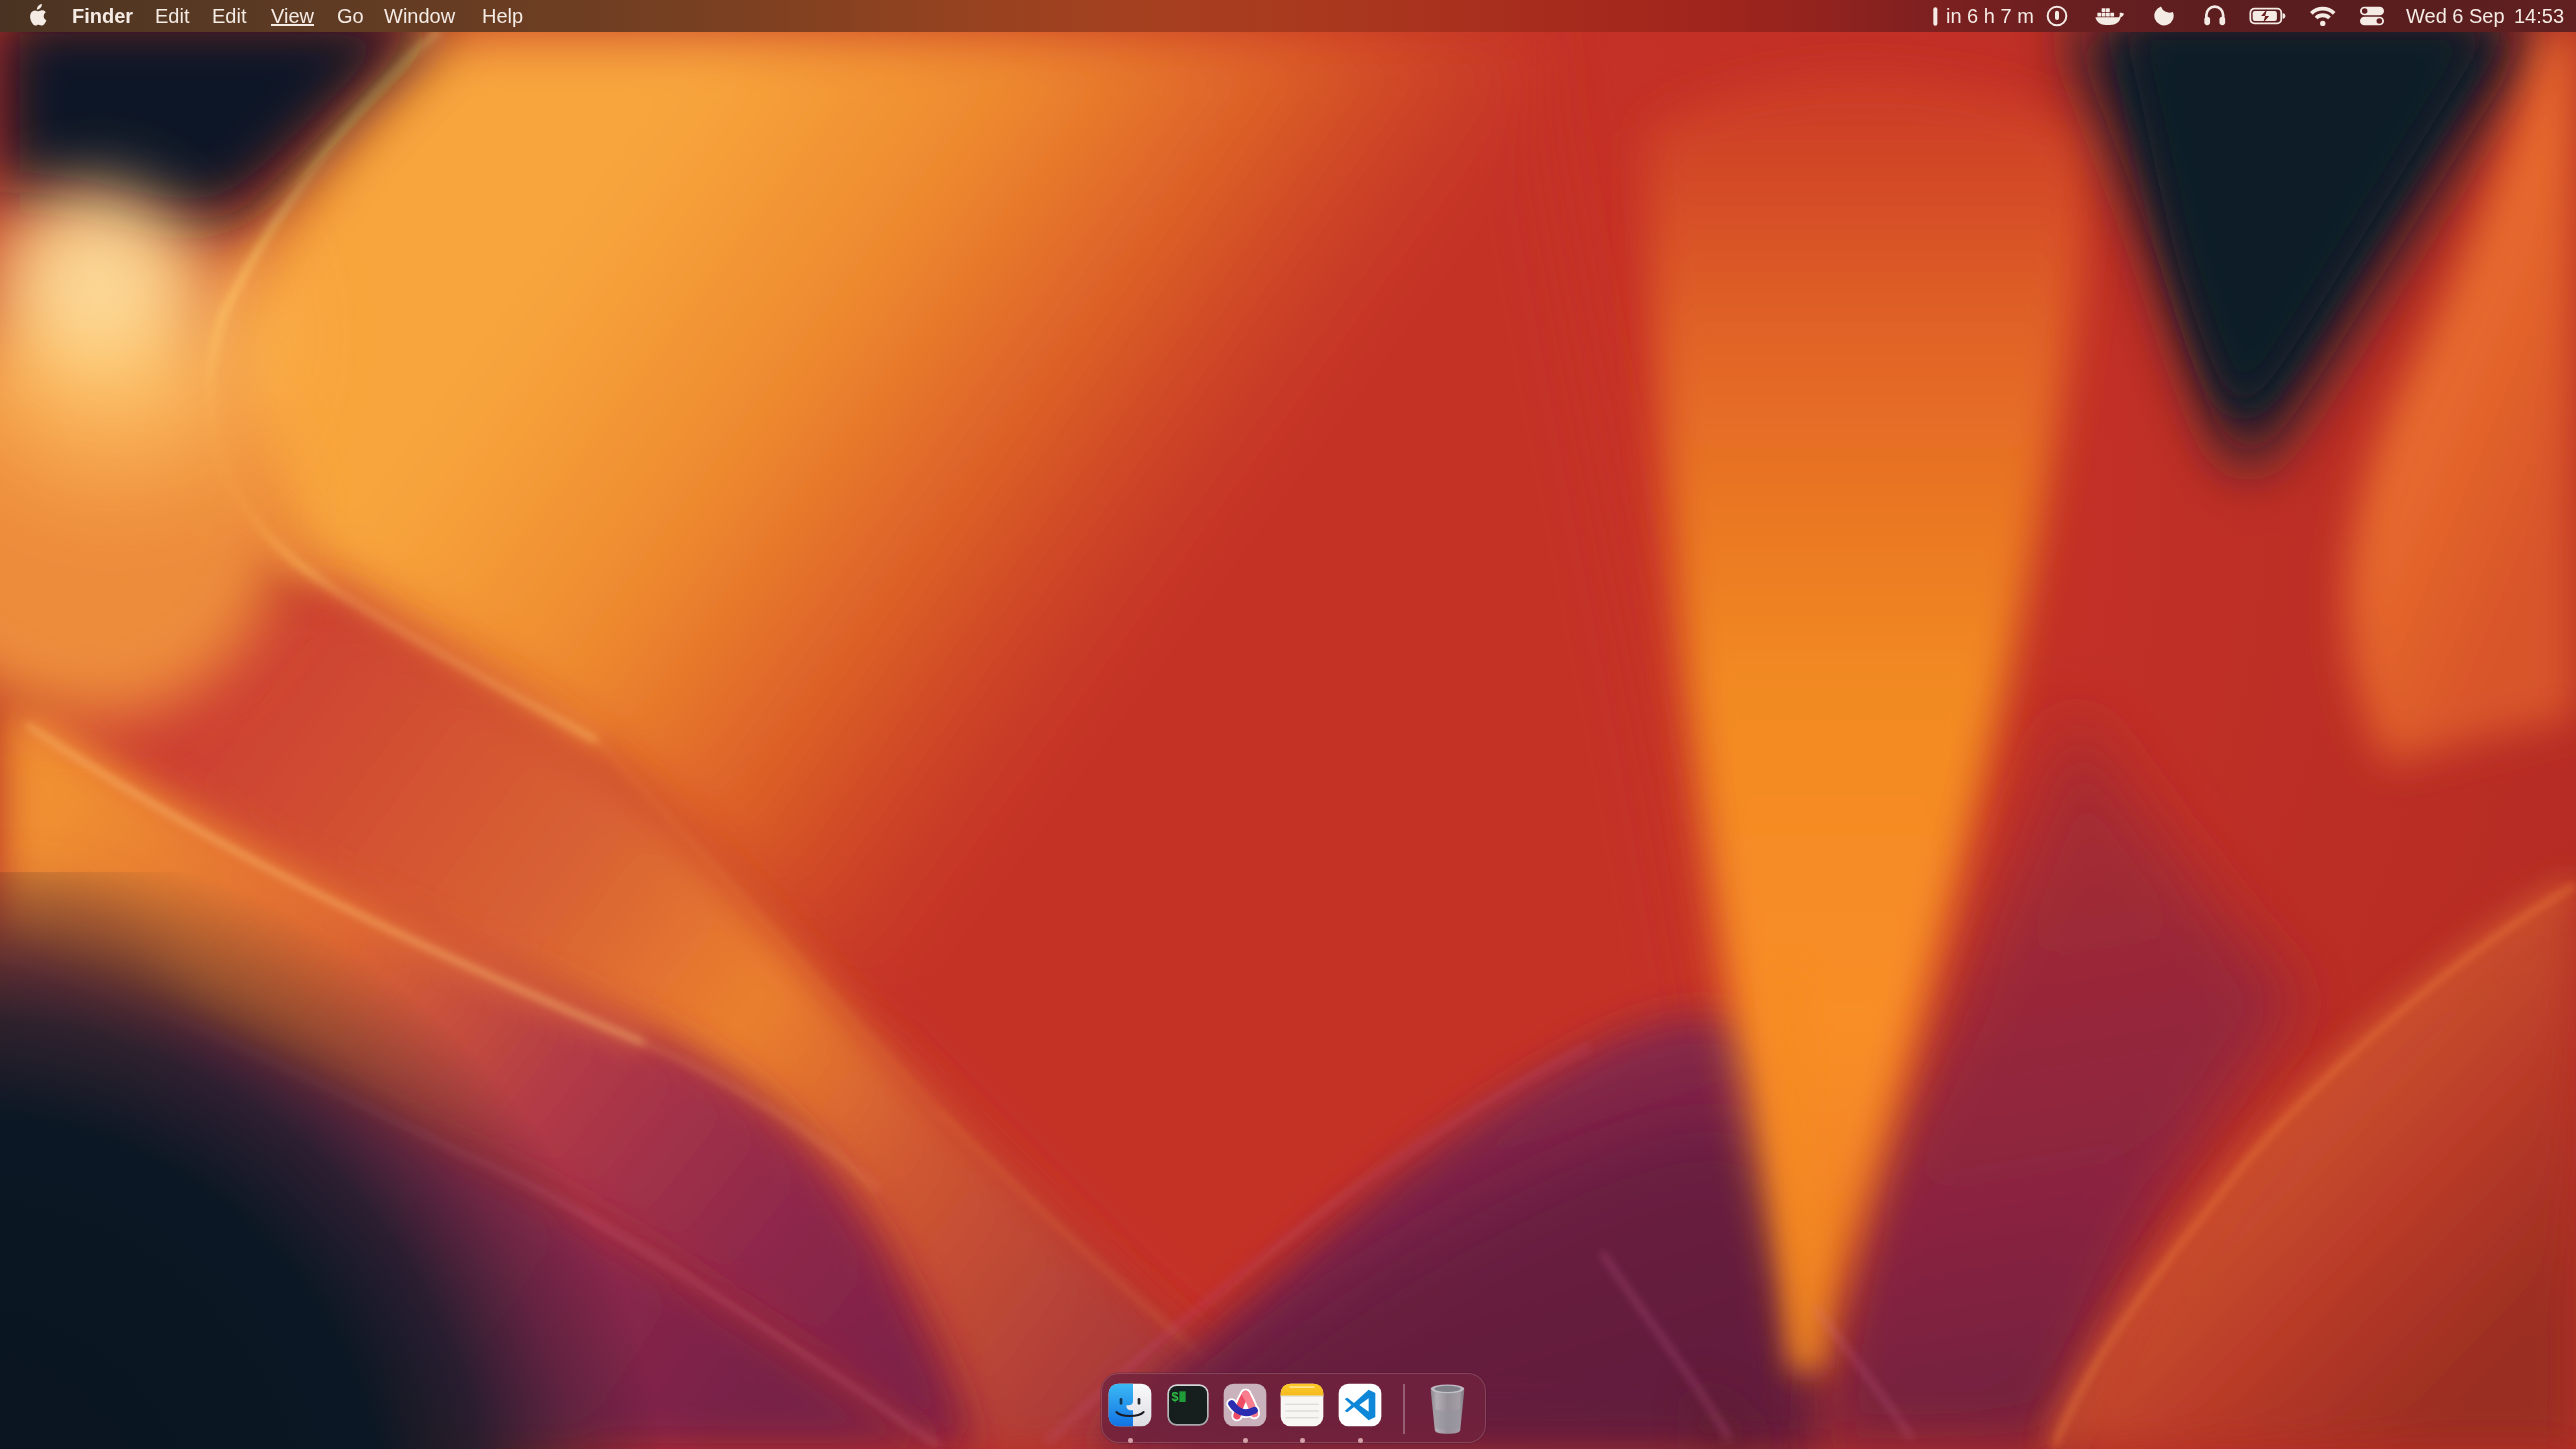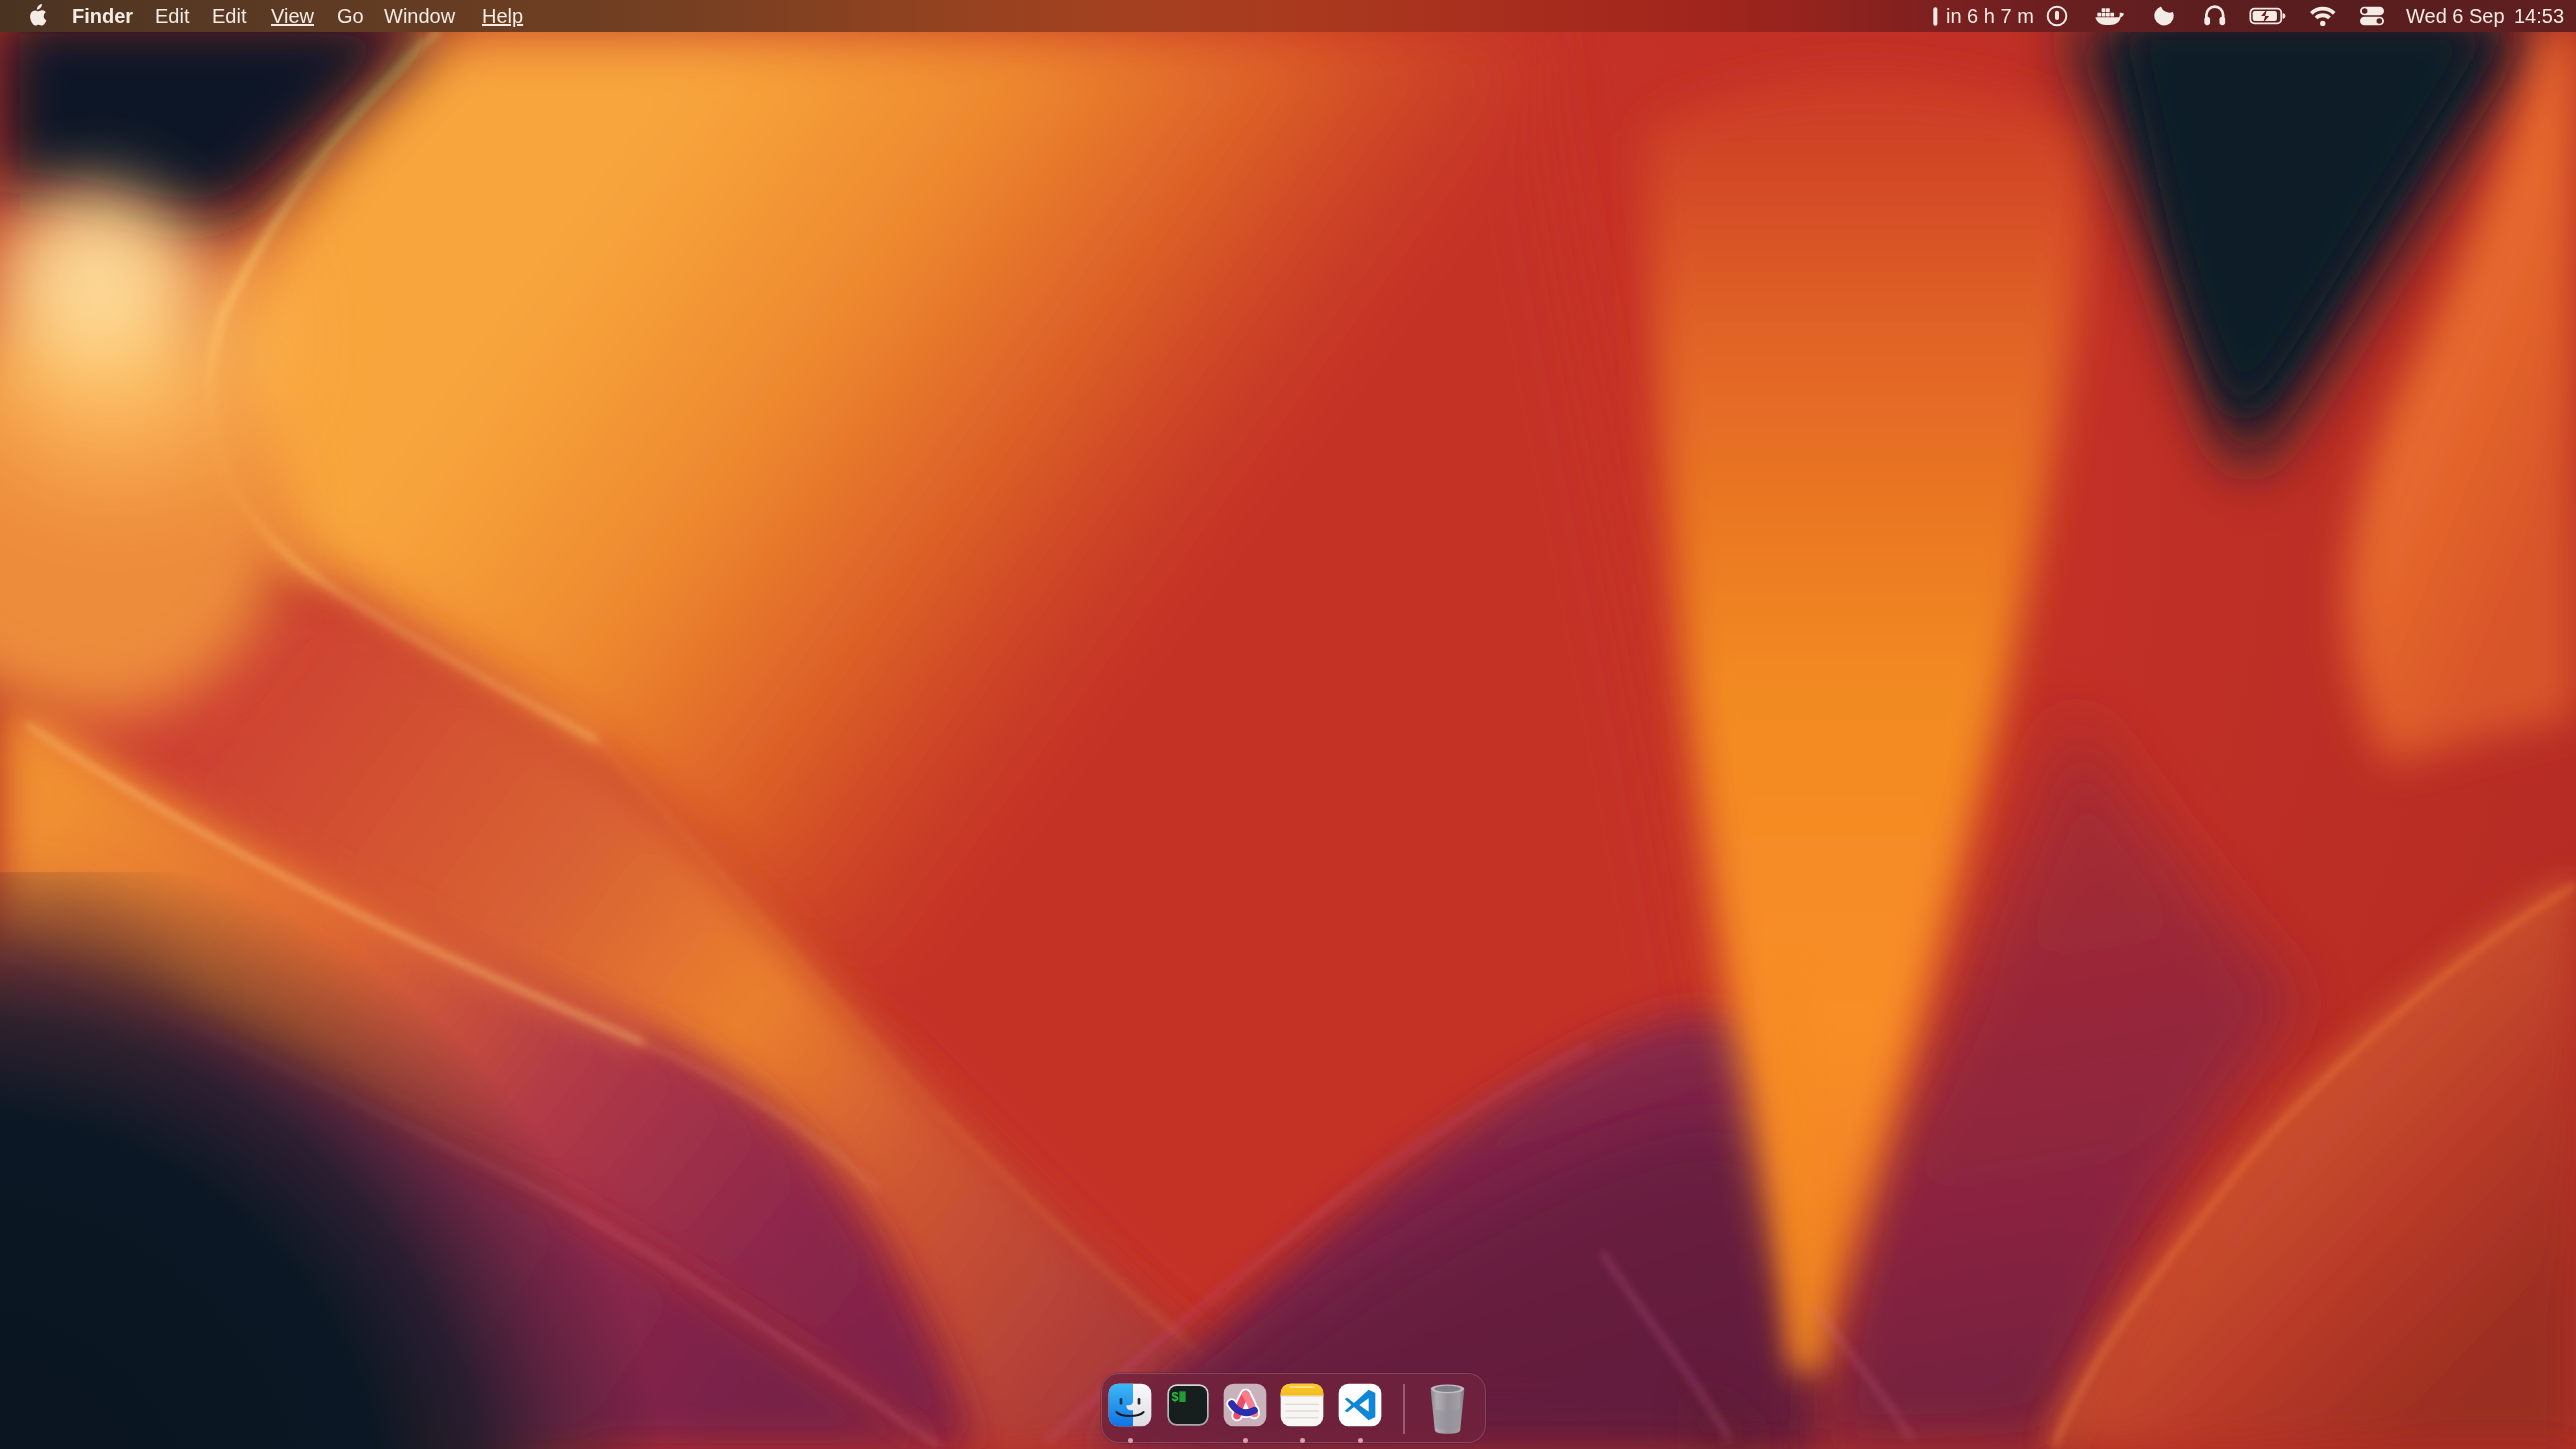--- a/index.html
+++ b/index.html
@@ -190,21 +190,21 @@
     <svg width="20" height="24" viewBox="0 0 24 29">
       <path fill="#f5ebe5" d="M16.3 4.6c1.1-1.3 1.8-3.1 1.6-4.6-1.5.1-3.3 1-4.4 2.3-1 1.2-1.8 3-1.6 4.5 1.7.1 3.3-.9 4.4-2.2zm3.8 10.1c0-3 2.5-4.5 2.6-4.6-1.4-2.1-3.6-2.4-4.4-2.4-1.9-.2-3.6 1.1-4.6 1.1-1 0-2.4-1.1-4-1-2 0-3.9 1.2-5 3-2.1 3.7-.5 9.2 1.5 12.2 1 1.5 2.2 3.1 3.8 3 1.5-.1 2.1-1 4-1s2.4 1 4 1 2.7-1.5 3.7-3c1.2-1.7 1.6-3.4 1.7-3.5-.1-.1-3.3-1.3-3.3-4.8z"></path>
     </svg>
   </div>
   <div class="mi" style="left:72px;font-weight:bold;">Finder</div>
   <div class="mi" style="left:155px;">Edit</div>
   <div class="mi" style="left:212px;">Edit</div>
   <div class="mi" style="left:271px;text-decoration:underline;">View</div>
   <div class="mi" style="left:337px;">Go</div>
   <div class="mi" style="left:384px;">Window</div>
-  <div class="mi" style="left:482px;text-decoration:underline;">Help</div>
+  <div class="mi" style="left:482px;">Help</div>
 
   <div class="micon" style="left:1932px;">
       <svg width="6.7" height="23" viewBox="0 0 10 34">
         <rect x="2" y="3" width="6" height="28" rx="3" fill="#f5ebe5"></rect>
       </svg>
     </div>
   <div class="mi" style="left:1946px;">in 6 h 7 m</div>
   <div class="micon" style="left:2045px;">
     <svg width="24" height="24" viewBox="0 0 36 36">
         <circle cx="18" cy="18" r="14" fill="none" stroke="#f5ebe5" stroke-width="3"></circle>

